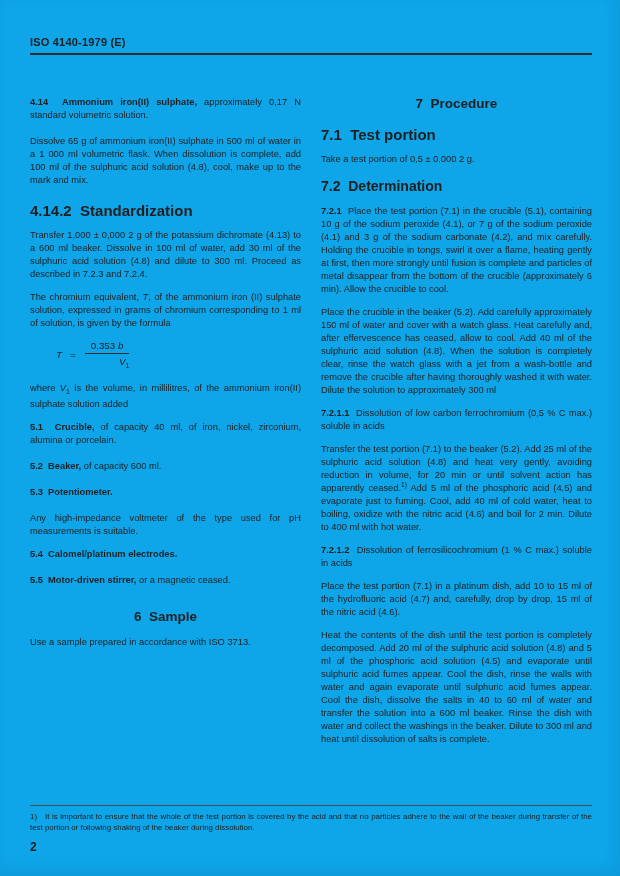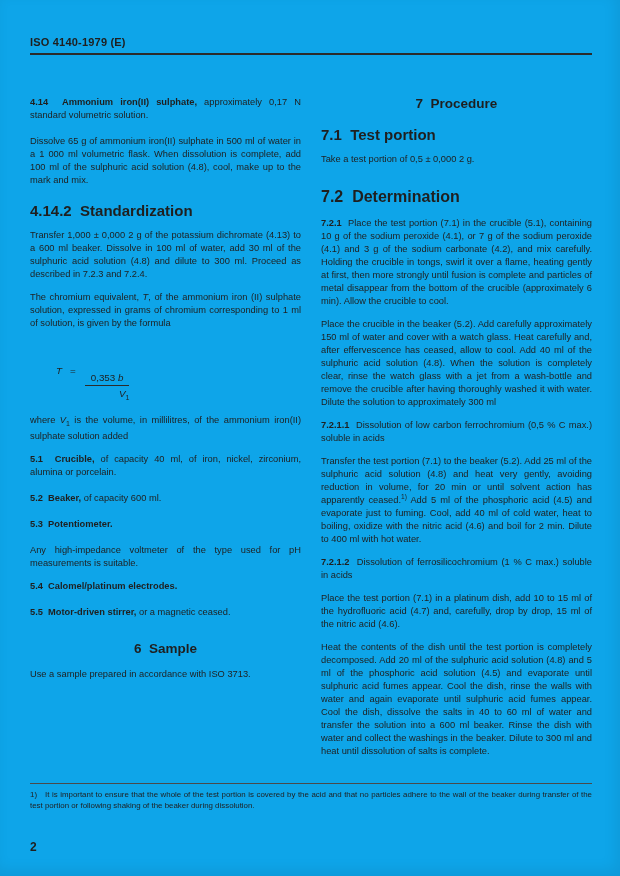--- a/index.html
+++ b/index.html
@@ -14,37 +14,37 @@
   .header { position: absolute; top: 36px; left: 30px; width: 562px; }
   .doc-ref { font-size: 11px; font-weight: 700; letter-spacing: 0.2px; }
   .header-rule { height: 2px; background: #2b2b2b; margin-top: 5px; }
 
   .content { position: absolute; top: 96px; left: 30px; width: 562px; display: flex; gap: 20px; }
   .col { width: 271px; }
 
   .col p { margin: 0 0 10px; font-size: 9.3px; line-height: 13px; text-align: justify; }
   p.clause { margin-bottom: 13px; }
   .h-sub { font-size: 15px; font-weight: 700; margin: 15px 0 10px; }
-  .h-sub-lg { font-size: 16px; font-weight: 700; margin: 22px 0 11px; }
+  .h-sub-lg { font-size: 14px; font-weight: 700; margin: 12px 0 11px; }
   .h-section { font-size: 13.5px; font-weight: 700; margin: 22px 0 12px; text-align: center; }
   .col > :first-child { margin-top: 0; }
 
   b { font-weight: 700; }
   i { font-style: italic; }
   sub { font-size: 7px; }
   .fn-ref { font-size: 6.6px; vertical-align: super; line-height: 0; }
 
   .formula { display: flex; align-items: center; margin: 6px 0 13px 26px; font-size: 9.8px; }
   .f-lhs { font-style: italic; margin-right: 8px; }
   .f-eq { margin-right: 9px; }
-  .frac { display: inline-flex; flex-direction: column; align-items: flex-end; margin-top: 32px; }
+  .frac { display: inline-flex; flex-direction: column; align-items: flex-end; }
   .frac .num { border-bottom: 1px solid #2b2b2b; padding: 0 6px 2px; }
   .frac .den { padding-top: 2px; }
 
-  .footnote { position: absolute; left: 30px; width: 562px; top: 783px; }
+  .footnote { position: absolute; left: 30px; width: 562px; top: 805px; }
   .footnote-rule { height: 1px; background: #4a4a4a; margin-bottom: 6px; }
   .footnote p { font-size: 7.9px; line-height: 10.5px; margin: 0; text-align: justify; }
   .fn-marker { padding-right: 8px; }
 
   .page-num { position: absolute; left: 30px; top: 840px; font-size: 12px; font-weight: 700; }
 </style>
 </head>
 <body>
 
 <div class="page">

